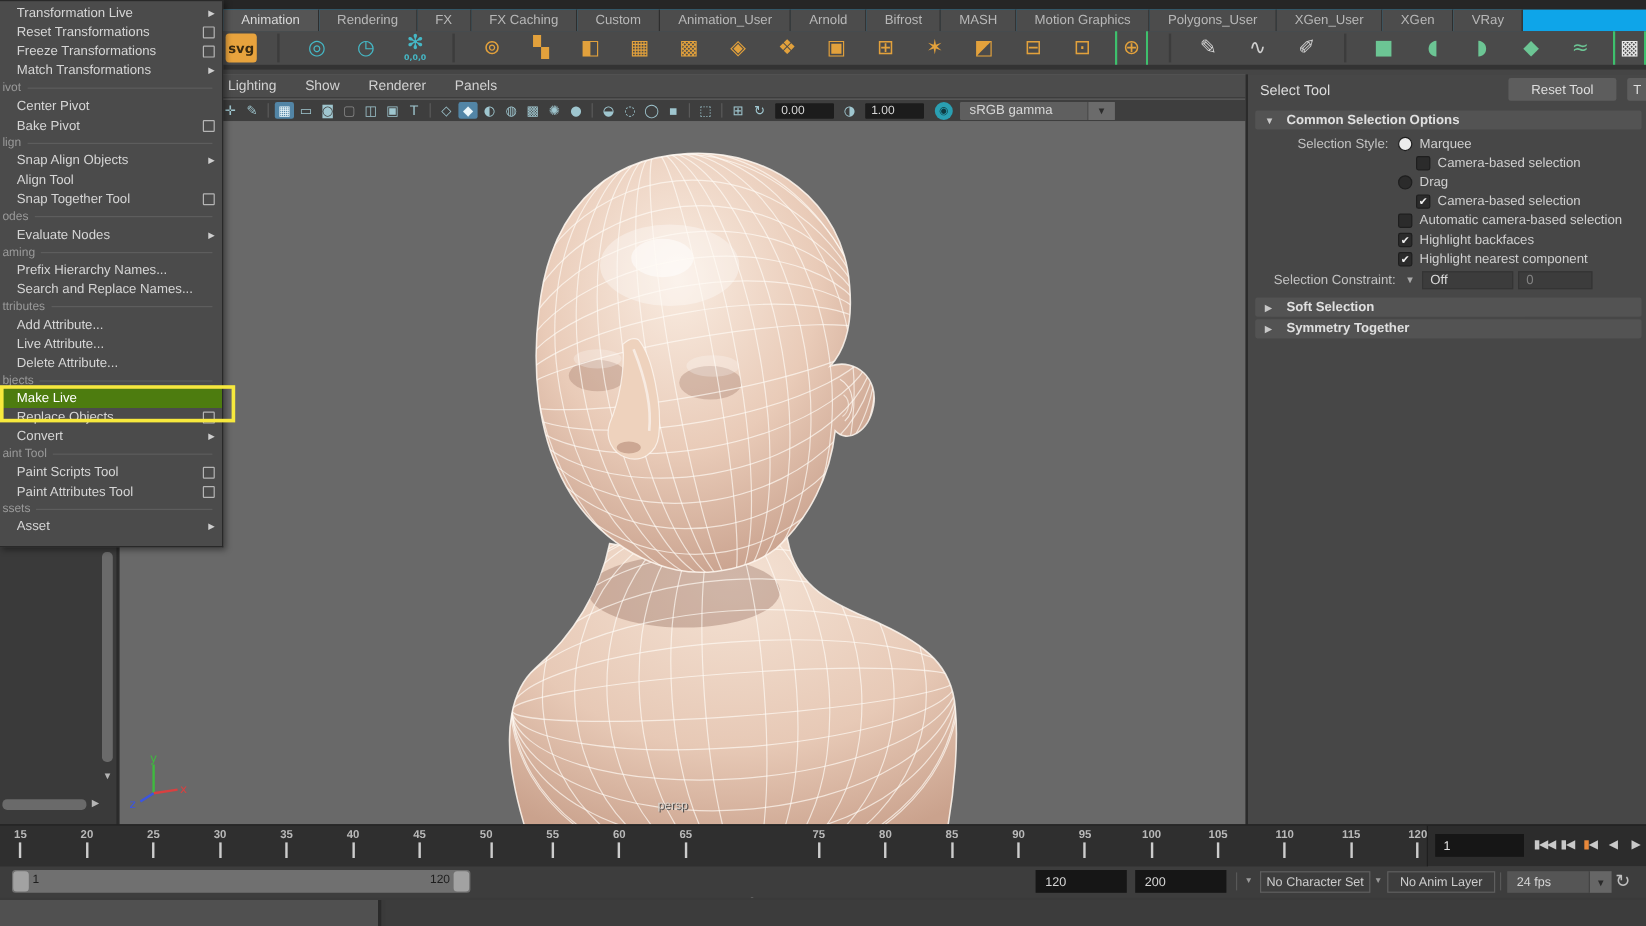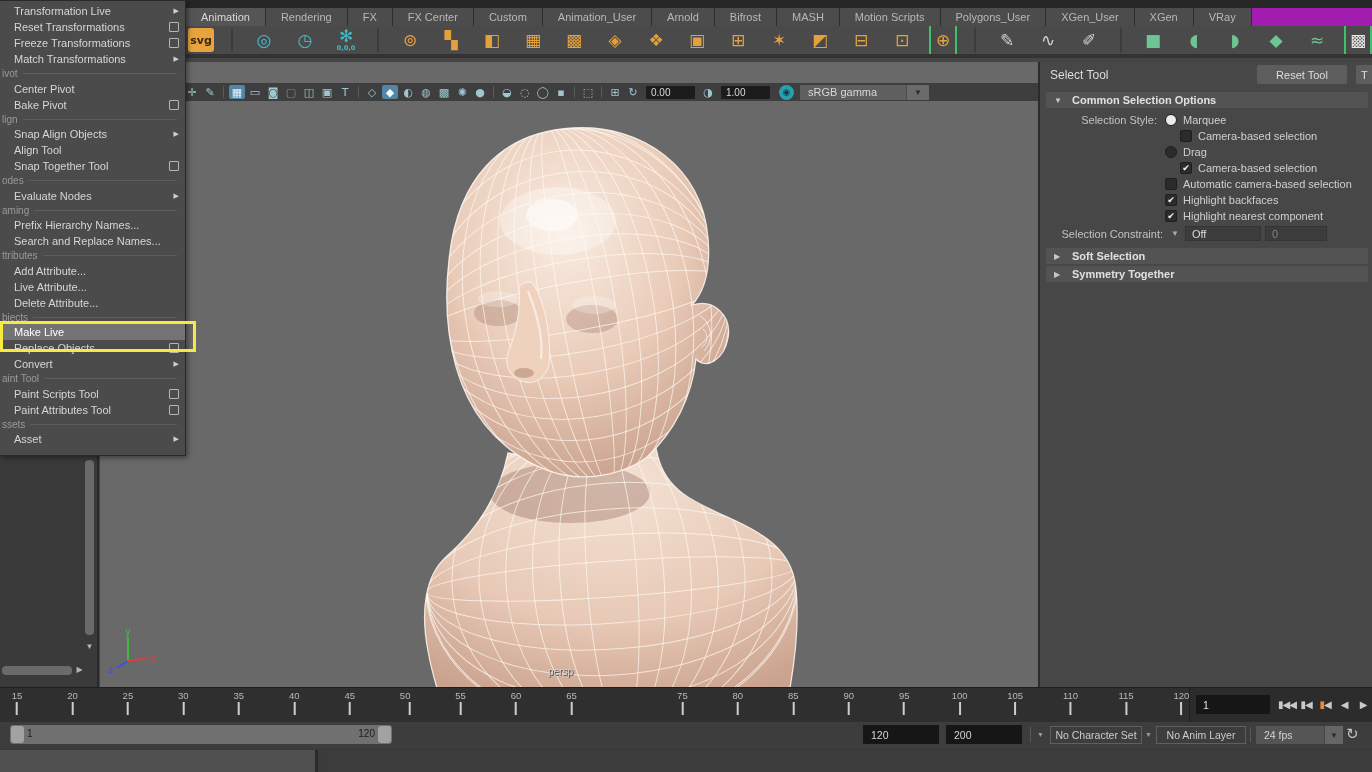--- a/index.html
+++ b/index.html
@@ -1,21 +1,21 @@
 <!DOCTYPE html>
 <html><head>
 <meta charset="utf-8">
 <style>
   html,body{margin:0;padding:0;background:#222;}
   #root{position:relative;width:1372px;height:772px;overflow:hidden;background:#454545;
         font-family:"Liberation Sans",sans-serif;font-size:11px;color:#cfcfcf;}
   .abs{position:absolute;}
   
   #top-dark{left:0;top:0;width:1372px;height:8px;background:#262626;}
-  #tab-row{left:0;top:8px;width:1372px;height:18px;background:#a21caf;display:flex;align-items:stretch;padding-left:186px;box-sizing:border-box;}
+  #tab-row{left:0;top:8px;width:1372px;height:18px;background:#0ea5e9;display:flex;align-items:stretch;padding-left:186px;box-sizing:border-box;}
   .tab{display:flex;align-items:center;padding:0 15px;background:#4c4c4c;border-right:1px solid #2e2e2e;color:#b8b8b8;font-size:11px;cursor:default;}
   .tab.active{color:#d8d8d8;background:#555;}
   #shelf-row{left:0;top:26px;width:1372px;height:32px;background:#4a4a4a;display:flex;align-items:center;gap:13px;padding-left:188px;box-sizing:border-box;border-bottom:4px solid #333;}
   .shelf-btn{width:28px;height:28px;display:flex;flex-direction:column;align-items:center;justify-content:center;font-family:"DejaVu Sans",sans-serif;position:relative;flex:none;}
   .shelf-btn .glyph{font-size:17px;line-height:17px;}
   .shelf-btn .sub{font-size:6.5px;line-height:7px;font-weight:bold;}
   .shelf-btn.badge{background:#e8a33d;border-radius:3px;color:#3a2a10;font-weight:bold;font-size:11px;width:26px;height:24px;}
   .shelf-btn.bracket{box-shadow:inset 2px 0 0 #3ec06d, inset -2px 0 0 #3ec06d;}
   .shelf-div{width:2px;height:24px;background:#3c3c3c;margin:0 4px;flex:none;}
   .winbtn{width:34px;}
@@ -42,21 +42,21 @@
   #out-vscroll{left:85px;top:4px;width:9px;height:175px;background:#6a6a6a;border-radius:4px;}
   #out-vdown{left:84px;top:185px;width:11px;height:11px;color:#b5b5b5;font-size:8px;text-align:center;line-height:11px;}
   #out-hscroll{left:2px;top:210px;width:70px;height:9px;background:#6a6a6a;border-radius:4px;}
   #out-hright{left:74px;top:208px;width:11px;height:11px;color:#b5b5b5;font-size:8px;text-align:center;line-height:11px;}
   
   #menu{left:0;top:0;width:186px;height:456px;background:#4b4b4b;border:1px solid #292929;border-left:none;box-sizing:border-box;z-index:50;box-shadow:2px 2px 5px rgba(0,0,0,.4);padding-top:2px;}
   .m-item{height:16px;display:flex;align-items:center;padding:0 6px 0 14px;color:#d6d6d6;font-size:11px;white-space:nowrap;}
   .m-item .m-lab{flex:1;}
   .m-item .arrow{font-size:7px;color:#cfcfcf;}
   .m-item .mbox{width:10px;height:10px;border:1.5px solid #b5b5b5;border-radius:1px;box-sizing:border-box;background:transparent;}
-  .m-item.hl{background:#737373;color:#ffffff;}
+  .m-item.hl{background:#4d7c0f;color:#ffffff;}
   .m-sec{height:13.5px;display:flex;align-items:center;padding:0 8px 0 2px;gap:5px;}
   .m-sec-t{color:#9a9a9a;font-size:10px;white-space:nowrap;}
   .m-sec-line{flex:1;height:1px;background:#5d5d5d;}
   #annotation-box{left:0;top:321px;width:190px;height:25px;border:3px solid #f7e93d;z-index:60;pointer-events:none;}
   
   #tool-panel{left:1038px;top:62px;width:334px;height:625px;background:#474747;border-left:2px solid #2b2b2b;box-sizing:border-box;}
   #ts-title{left:10px;top:6px;font-size:12px;color:#dcdcdc;}
   #reset-tool-btn{left:217px;top:3px;width:90px;height:19px;background:#5d5d5d;border-radius:2px;color:#dedede;display:flex;align-items:center;justify-content:center;font-size:11px;}
   #tool-help-btn{left:316px;top:3px;width:18px;height:19px;background:#5d5d5d;border-radius:2px 0 0 2px;color:#dedede;display:flex;align-items:center;padding-left:5px;font-size:11px;overflow:hidden;}
   .sec-bar{left:6px;width:322px;height:16px;background:#535353;border-radius:2px;display:flex;align-items:center;gap:10px;padding-left:8px;box-sizing:border-box;}
@@ -69,21 +69,21 @@
   .check{border-radius:2px;}
   .radio{border-radius:50%;}
   .radio.on{background:#ececec;}
   .opt-lab{color:#d0d0d0;font-size:11px;white-space:nowrap;}
   #constraint-row{left:8px;top:164px;display:flex;align-items:center;}
   #constraint-label{width:115px;text-align:right;color:#c2c2c2;}
   #constraint-arrow{color:#aaa;font-size:8px;margin:0 6px 0 8px;}
   .ts-field{height:15px;background:#3c3c3c;border:1px solid #343434;display:flex;align-items:center;padding-left:6px;color:#dadada;font-size:11px;box-sizing:border-box;}
   
   #timeline{left:0;top:687px;width:1372px;height:35px;background:#2c2c2c;border-top:1px solid #1f1f1f;box-sizing:border-box;}
-  #ticks{left:0;top:0;width:1190px;height:35px;background:#2f2f2f;border-right:1px solid #1f1f1f;box-sizing:border-box;}
+  #ticks{left:0;top:0;width:1190px;height:35px;background:#2f2f2f;border-right:1px solid #1f1f1f;box-sizing:border-box;font-weight:bold;}
   .tick{position:absolute;top:2px;transform:translateX(-50%);display:flex;flex-direction:column;align-items:center;}
   .tick-n{color:#b9b9b9;font-size:9.5px;line-height:11px;}
   .tick-l{width:2px;height:13px;background:#cdcdcd;margin-top:1px;}
   #frame-field{left:1196px;top:7px;width:74px;height:19px;background:#161616;color:#e0e0e0;display:flex;align-items:center;padding-left:7px;font-size:10.5px;box-sizing:border-box;}
   #playback{left:1278px;top:5px;display:flex;gap:1px;}
   .pb{width:18px;height:22px;display:flex;align-items:center;justify-content:center;color:#c9c9c9;font-size:10px;letter-spacing:-1px;font-family:"DejaVu Sans",sans-serif;}
   .pb.accent{color:#c9c9c9;}
   .pb.accent .bar{color:#e8883a;}
   
   #range-row{left:0;top:722px;width:1372px;height:26px;background:#3d3d3d;}
@@ -111,27 +111,27 @@
 <body>
 
 <div id="root">
 
   <div class="abs" id="top-dark"></div>
 
   <div class="abs" id="tab-row">
       <div class="tab active">Animation</div>
       <div class="tab">Rendering</div>
       <div class="tab">FX</div>
-      <div class="tab">FX Center</div>
+      <div class="tab">FX Caching</div>
       <div class="tab">Custom</div>
       <div class="tab">Animation_User</div>
       <div class="tab">Arnold</div>
       <div class="tab">Bifrost</div>
       <div class="tab">MASH</div>
-      <div class="tab">Motion Scripts</div>
+      <div class="tab">Motion Graphics</div>
       <div class="tab">Polygons_User</div>
       <div class="tab">XGen_User</div>
       <div class="tab">XGen</div>
       <div class="tab">VRay</div>
     </div>
 
   <div class="abs" id="shelf-row">
       <div class="shelf-btn badge">svg</div>
       <div class="shelf-div"></div>
       <div class="shelf-btn">
@@ -243,20 +243,26 @@
         <div class="winico"></div>
         <div class="winlab">BR</div>
       </div>
       <div class="shelf-btn winbtn">
         <div class="winico"></div>
         <div class="winlab">CP</div>
       </div>
     </div>
 
   <div class="abs" id="vp">
+    <div class="abs" id="vp-menubar">
+        <span>Lighting</span>
+        <span>Show</span>
+        <span>Renderer</span>
+        <span>Panels</span>
+      </div>
     <div class="abs" id="vp-toolbar">
         <div class="vpt">✛</div>
         <div class="vpt">✎</div>
         <div class="vpt-div"></div>
         <div class="vpt active">▦</div>
         <div class="vpt">▭</div>
         <div class="vpt">◙</div>
         <div class="vpt dim">▢</div>
         <div class="vpt">◫</div>
         <div class="vpt">▣</div>

